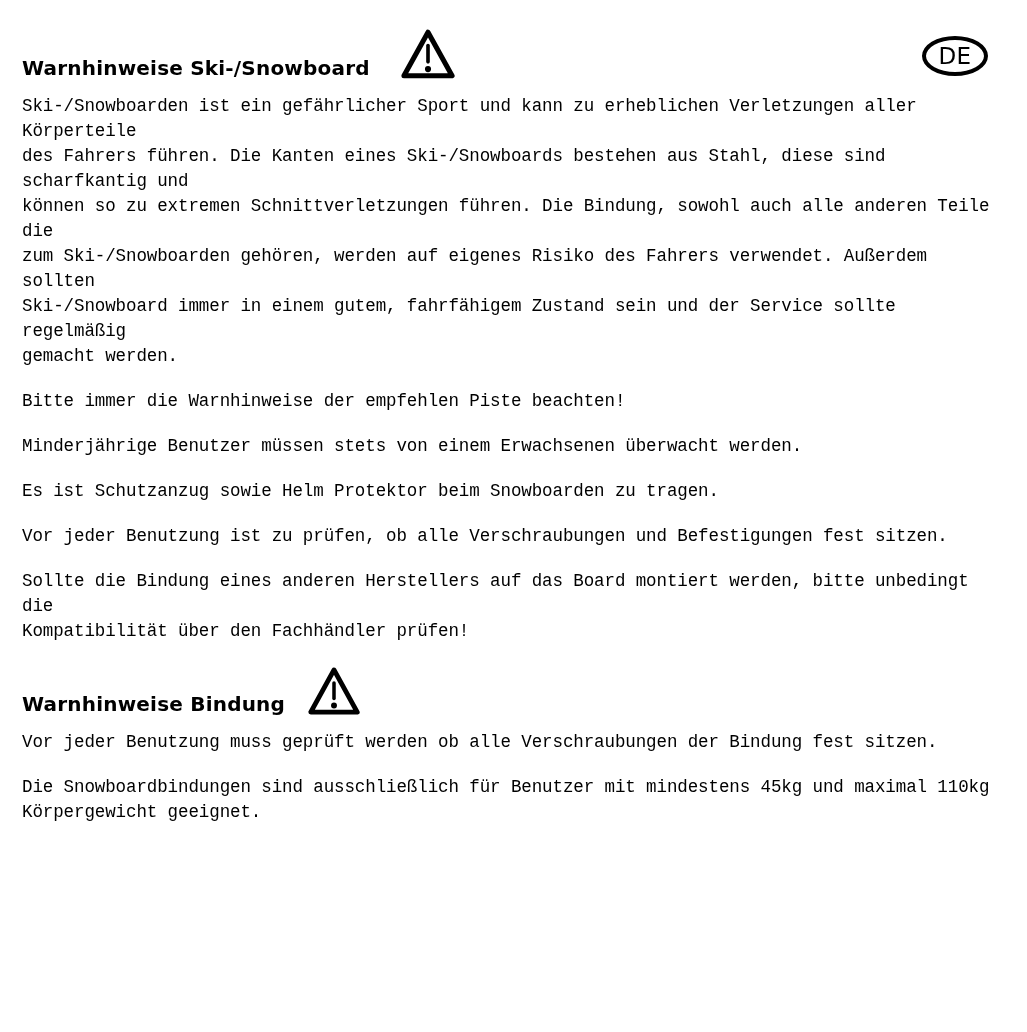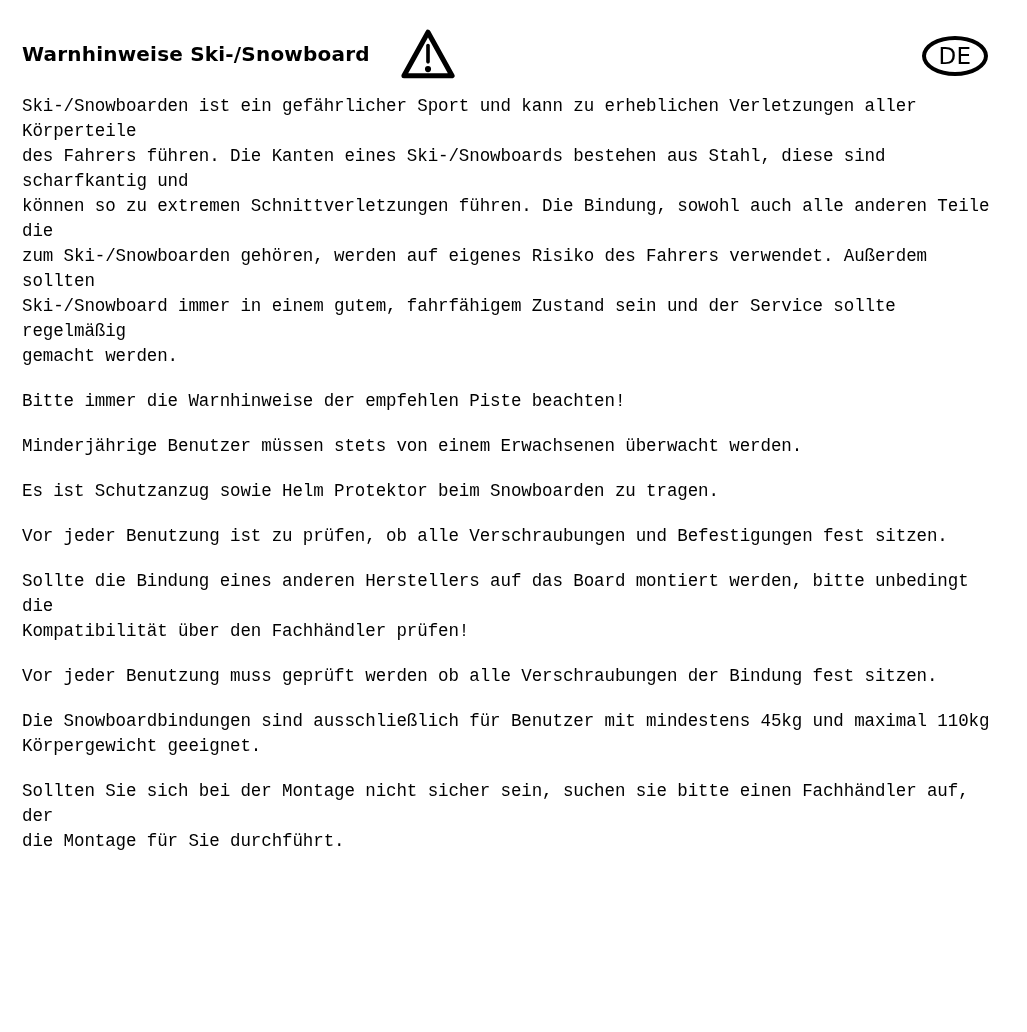--- a/index.html
+++ b/index.html
@@ -13,21 +13,21 @@
     height: 1032px;
     background: #ffffff;
     color: #000000;
     font-family: "DejaVu Sans", sans-serif;
     box-sizing: border-box;
     padding: 28px 20px 0 22px;
     overflow: hidden;
   }
   .heading-row {
     display: flex;
-    align-items: center;
+    align-items: flex-end;
     gap: 30px;
     height: 52px;
     margin: 0 0 14px 0;
   }
   .heading-row.second {
     margin-top: 0;
     gap: 22px;
   }
   h1, h2 {
     margin: 0;
@@ -86,20 +86,26 @@
 zum Ski-/Snowboarden gehören, werden auf eigenes Risiko des Fahrers verwendet. Außerdem sollten
 Ski-/Snowboard immer in einem gutem, fahrfähigem Zustand sein und der Service sollte regelmäßig
 gemacht werden.</p>
   <p class="body-par">Bitte immer die Warnhinweise der empfehlen Piste beachten!</p>
   <p class="body-par">Minderjährige Benutzer müssen stets von einem Erwachsenen überwacht werden.</p>
   <p class="body-par">Es ist Schutzanzug sowie Helm Protektor beim Snowboarden zu tragen.</p>
   <p class="body-par">Vor jeder Benutzung ist zu prüfen, ob alle Verschraubungen und Befestigungen fest sitzen.</p>
   <p class="body-par">Sollte die Bindung eines anderen Herstellers auf das Board montiert werden, bitte unbedingt die
 Kompatibilität über den Fachhändler prüfen!</p>
 
+  <div class="heading-row second">
+    <h2>Warnhinweise Bindung</h2>
+    <svg class="warn-icon" width="54" height="50" viewBox="0 0 100 92" aria-hidden="true">
+      <path d="M50 7 L93 85 L7 85 Z" fill="none" stroke="#000000" stroke-width="9" stroke-linejoin="round"></path>
+      <line x1="50" y1="31" x2="50" y2="60" stroke="#000000" stroke-width="6.5" stroke-linecap="round"></line>
+      <circle cx="50" cy="73" r="5.5" fill="#000000"></circle>
+    </svg>
+  </div>
 
   <p class="body-par">Vor jeder Benutzung muss geprüft werden ob alle Verschraubungen der Bindung fest sitzen.</p>
   <p class="body-par">Die Snowboardbindungen sind ausschließlich für Benutzer mit mindestens 45kg und maximal 110kg
 Körpergewicht geeignet.</p>
-  <p class="body-par">Sollten Sie sich bei der Montage nicht sicher sein, suchen sie bitte einen Fachhändler auf, der
-die Montage für Sie durchführt.</p>
 
 </div>
 
 </body></html>

